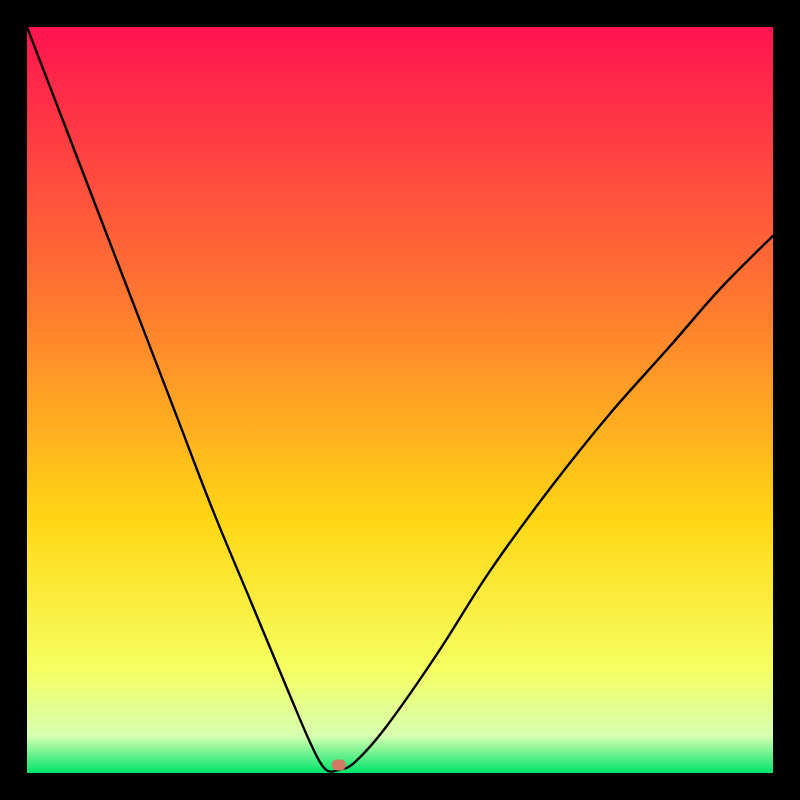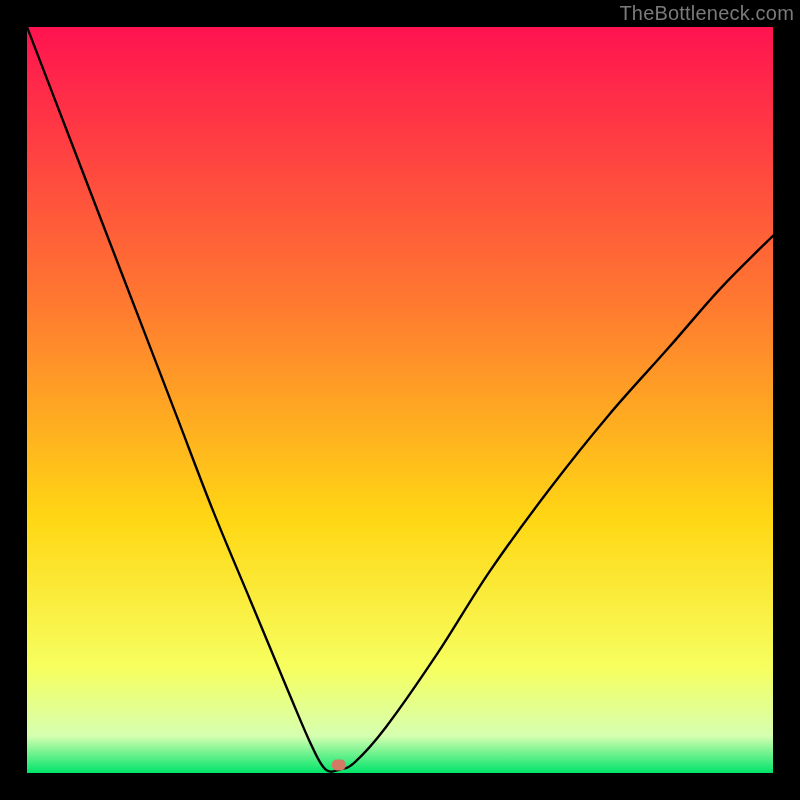--- a/index.html
+++ b/index.html
@@ -46,21 +46,20 @@
     top: 0;
     width: 100%;
     height: 100%;
   }
 </style>
 </head>
 <body>
 
 <div class="stage">
 
-  <div class="watermark">TheBottleneck.com</div>
 
   <div class="plot-frame">
     <svg class="plot-bg" viewBox="0 0 750 750" preserveAspectRatio="none">
       <defs>
         <linearGradient id="bg-grad" x1="0" y1="0" x2="0" y2="1">
           <stop offset="0%" stop-color="#ff1350"></stop>
           <stop offset="38%" stop-color="#ff7c2f"></stop>
           <stop offset="66%" stop-color="#ffd714"></stop>
           <stop offset="86%" stop-color="#f6ff60"></stop>
           <stop offset="95%" stop-color="#d6ffb0"></stop>

